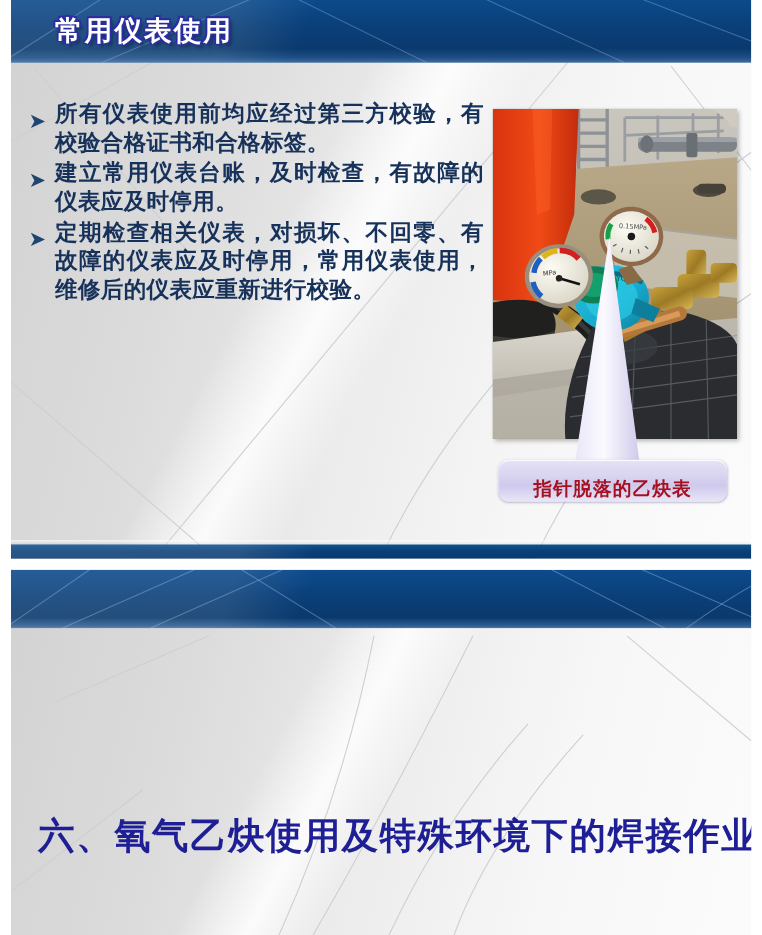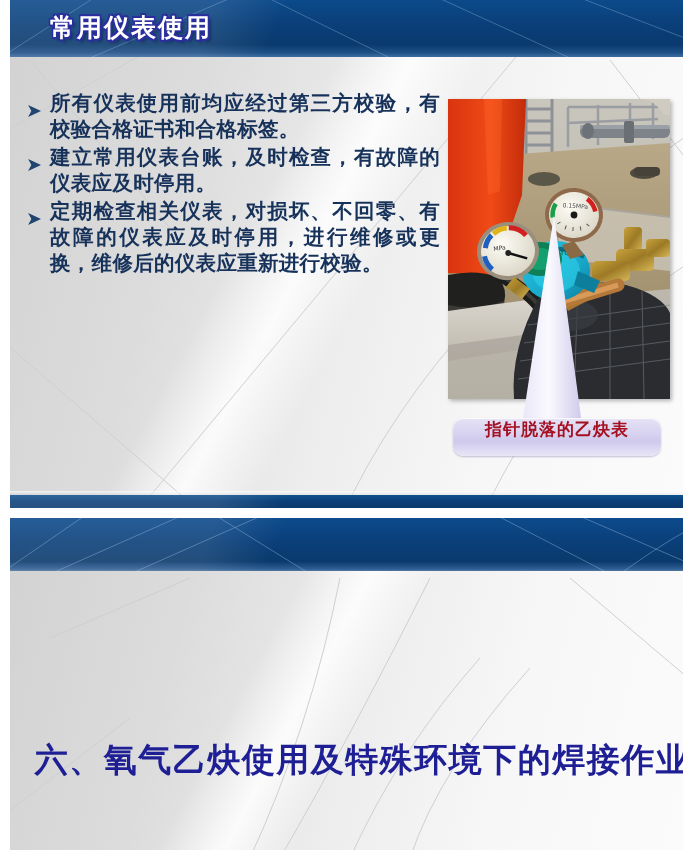--- a/index.html
+++ b/index.html
@@ -103,21 +103,21 @@
   }
   .pointer svg{display:block;width:90px;height:250px;}
 
   
   .callout{
     position:absolute;left:443px;top:418px;width:208px;height:38px;
     border-radius:10px;
     background:
       linear-gradient(180deg,#e6e2f5 0%,#d9d4f0 38%,#cfc9ec 62%,#e9e6f7 100%);
     box-shadow:0 1px 2px rgba(90,80,140,.35), inset 0 1px 1px rgba(255,255,255,.9);
-    display:flex;align-items:flex-start;justify-content:center;
+    display:flex;align-items:flex-end;justify-content:center;
   }
   .callout .ctext{
     font-size:17px;font-weight:bold;
     color:#a51123;
     letter-spacing:1px;
     font-family:"DejaVu Serif","Liberation Serif",serif;
     white-space:nowrap;
   }
 
   
@@ -180,21 +180,21 @@
       <div class="bullet">
         <span class="marker">➤</span>
         <span class="btext">所有仪表使用前均应经过第三方校验，有校验合格证书和合格标签。</span>
       </div>
       <div class="bullet">
         <span class="marker">➤</span>
         <span class="btext">建立常用仪表台账，及时检查，有故障的仪表应及时停用。</span>
       </div>
       <div class="bullet">
         <span class="marker">➤</span>
-        <span class="btext">定期检查相关仪表，对损坏、不回零、有故障的仪表应及时停用，进行维修或更换，维修后的仪表应重新进行校验。</span>
+        <span class="btext">定期检查相关仪表，对损坏、不回零、有故障的仪表应及时停用，常用仪表使用，维修后的仪表应重新进行校验。</span>
       </div>
     </div>
 
     <div class="photo-wrap">
       <div class="photo">
         <svg viewBox="0 0 222 300" preserveAspectRatio="none">
           <defs>
             <linearGradient id="sky" x1="0" y1="0" x2="0" y2="1">
               <stop offset="0" stop-color="#c9c6bd"></stop>
                 <stop offset="1" stop-color="#b5b0a4"></stop>

